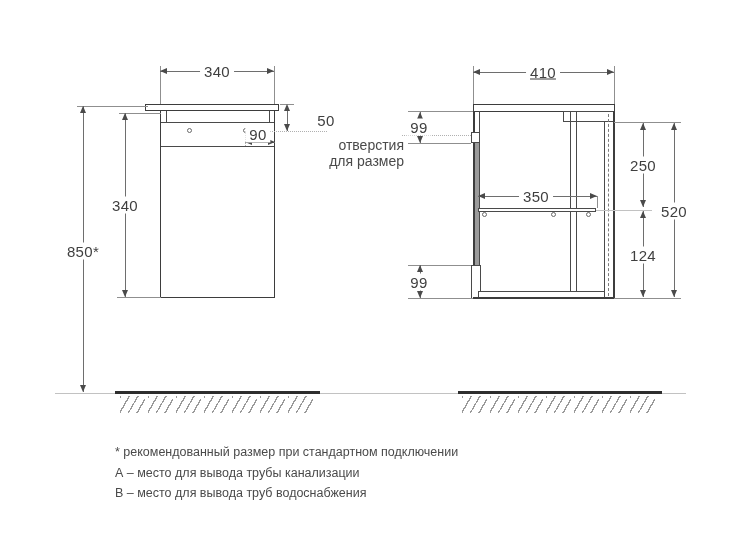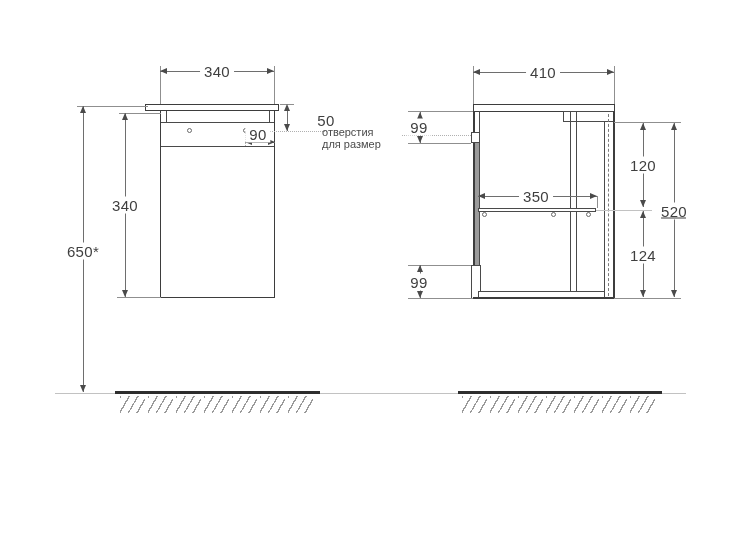--- a/index.html
+++ b/index.html
@@ -23,21 +23,21 @@
         background:#fff;box-sizing:border-box;}
   
   .aU,.aD,.aL,.aR{position:absolute;width:0;height:0;}
   .aU{border-left:3px solid transparent;border-right:3px solid transparent;border-bottom:7px solid #4a4a4a;}
   .aD{border-left:3px solid transparent;border-right:3px solid transparent;border-top:7px solid #4a4a4a;}
   .aL{border-top:3px solid transparent;border-bottom:3px solid transparent;border-right:7px solid #4a4a4a;}
   .aR{border-top:3px solid transparent;border-bottom:3px solid transparent;border-left:7px solid #4a4a4a;}
   
   .dim{position:absolute;font-size:15px;line-height:1;color:#3f3f3f;background:#fff;
        padding:1px 4px;transform:translate(-50%,-50%);letter-spacing:.3px;white-space:nowrap;}
-  .anno{position:absolute;font-size:11px;line-height:1.12;color:#4a4a4a;text-align:left;white-space:nowrap;}
+  .anno{position:absolute;font-size:14px;line-height:1.12;color:#4a4a4a;text-align:right;white-space:nowrap;margin-top:12px;}
   .notes{position:absolute;left:115px;top:442px;font-size:12.5px;line-height:1.65;color:#4a4a4a;}
   .notes div{white-space:nowrap;}
   .grayfill{position:absolute;background:#9b9b9b;}
   .hg{position:absolute;top:396px;width:25px;height:17px;
       background:repeating-linear-gradient(120deg,#9a9a9a 0 1.3px,transparent 1.3px 7.5px);}
 </style>
 </head>
 <body>
 
 <div id="stage">
@@ -76,34 +76,34 @@
   <div class="h ext" style="left:117px;top:297px;width:44px;"></div>
   <div class="v" style="left:125px;top:113px;height:184px;"></div>
   <div class="aU" style="left:122px;top:113px;"></div>
   <div class="aD" style="left:122px;top:290px;"></div>
   <div class="dim" style="left:125px;top:205px;">340</div>
 
   <div class="h ext" style="left:77px;top:106px;width:71px;"></div>
   <div class="v" style="left:83px;top:106px;height:286px;"></div>
   <div class="aU" style="left:80px;top:106px;"></div>
   <div class="aD" style="left:80px;top:385px;"></div>
-  <div class="dim" style="left:83px;top:251px;">650*</div>
+  <div class="dim" style="left:83px;top:251px;">850*</div>
 
   <div class="anno" style="left:322px;top:126px;width:82px;">
     <div>отверстия</div>
     <div>для размер</div>
   </div>
   <div class="dot" style="left:402px;top:135px;width:69px;"></div>
 
   <div class="v ext" style="left:473px;top:66px;height:38px;"></div>
   <div class="v ext" style="left:614px;top:66px;height:38px;"></div>
   <div class="h" style="left:473px;top:72px;width:141px;"></div>
   <div class="aL" style="left:473px;top:69px;"></div>
   <div class="aR" style="left:607px;top:69px;"></div>
-  <div class="dim" style="left:543px;top:72px;">410</div>
+  <div class="dim" style="left:543px;top:72px;text-decoration:underline;">410</div>
 
   <div class="rect" style="left:473px;top:104px;width:142px;height:8px;"></div>
 
   <div class="ov" style="left:473px;top:111px;height:188px;"></div>
   <div class="thin-ov" style="left:479px;top:111px;height:188px;"></div>
   <div class="grayfill" style="left:475px;top:143px;width:4px;height:122px;"></div>
   <div class="rect1" style="left:471px;top:132px;width:9px;height:11px;"></div>
   <div class="rect1" style="left:471px;top:265px;width:10px;height:34px;"></div>
 
   <div class="rect1" style="left:563px;top:111px;width:52px;height:11px;"></div>
@@ -140,44 +140,49 @@
   <div class="v ext" style="left:597px;top:196px;height:12px;"></div>
   <div class="dim" style="left:536px;top:196px;text-align:right;">350</div>
 
   <div class="h ext" style="left:614px;top:122px;width:67px;"></div>
   <div class="h lite" style="left:596px;top:210px;width:56px;"></div>
   <div class="h ext" style="left:614px;top:298px;width:67px;"></div>
 
   <div class="v" style="left:643px;top:123px;height:84px;"></div>
   <div class="aU" style="left:640px;top:123px;"></div>
   <div class="aD" style="left:640px;top:200px;"></div>
-  <div class="dim" style="left:643px;top:165px;">120</div>
+  <div class="dim" style="left:643px;top:165px;">250</div>
 
   <div class="v" style="left:643px;top:211px;height:86px;"></div>
   <div class="aU" style="left:640px;top:211px;"></div>
   <div class="aD" style="left:640px;top:290px;"></div>
   <div class="dim" style="left:643px;top:255px;">124</div>
 
   <div class="v" style="left:674px;top:123px;height:174px;"></div>
   <div class="aU" style="left:671px;top:123px;"></div>
   <div class="aD" style="left:671px;top:290px;"></div>
-  <div class="dim" style="left:674px;top:211px;text-decoration:underline;">520</div>
+  <div class="dim" style="left:674px;top:211px;">520</div>
 
   <div class="h lite" style="left:55px;top:393px;width:633px;"></div>
   <div style="position:absolute;left:115px;top:391px;width:205px;height:3px;background:#2e2e2e;"></div>
   <div style="position:absolute;left:458px;top:391px;width:204px;height:3px;background:#2e2e2e;"></div>
   <div class="hg" style="left:120px;"></div>
   <div class="hg" style="left:148px;"></div>
   <div class="hg" style="left:176px;"></div>
   <div class="hg" style="left:204px;"></div>
   <div class="hg" style="left:232px;"></div>
   <div class="hg" style="left:260px;"></div>
   <div class="hg" style="left:288px;"></div>
   <div class="hg" style="left:462px;"></div>
   <div class="hg" style="left:490px;"></div>
   <div class="hg" style="left:518px;"></div>
   <div class="hg" style="left:546px;"></div>
   <div class="hg" style="left:574px;"></div>
   <div class="hg" style="left:602px;"></div>
   <div class="hg" style="left:630px;"></div>
 
+  <div class="notes">
+    <div>* рекомендованный размер при стандартном подключении</div>
+    <div>А – место для вывода трубы канализации</div>
+    <div>В – место для вывода труб водоснабжения</div>
+  </div>
 
 </div>
 
 </body></html>

